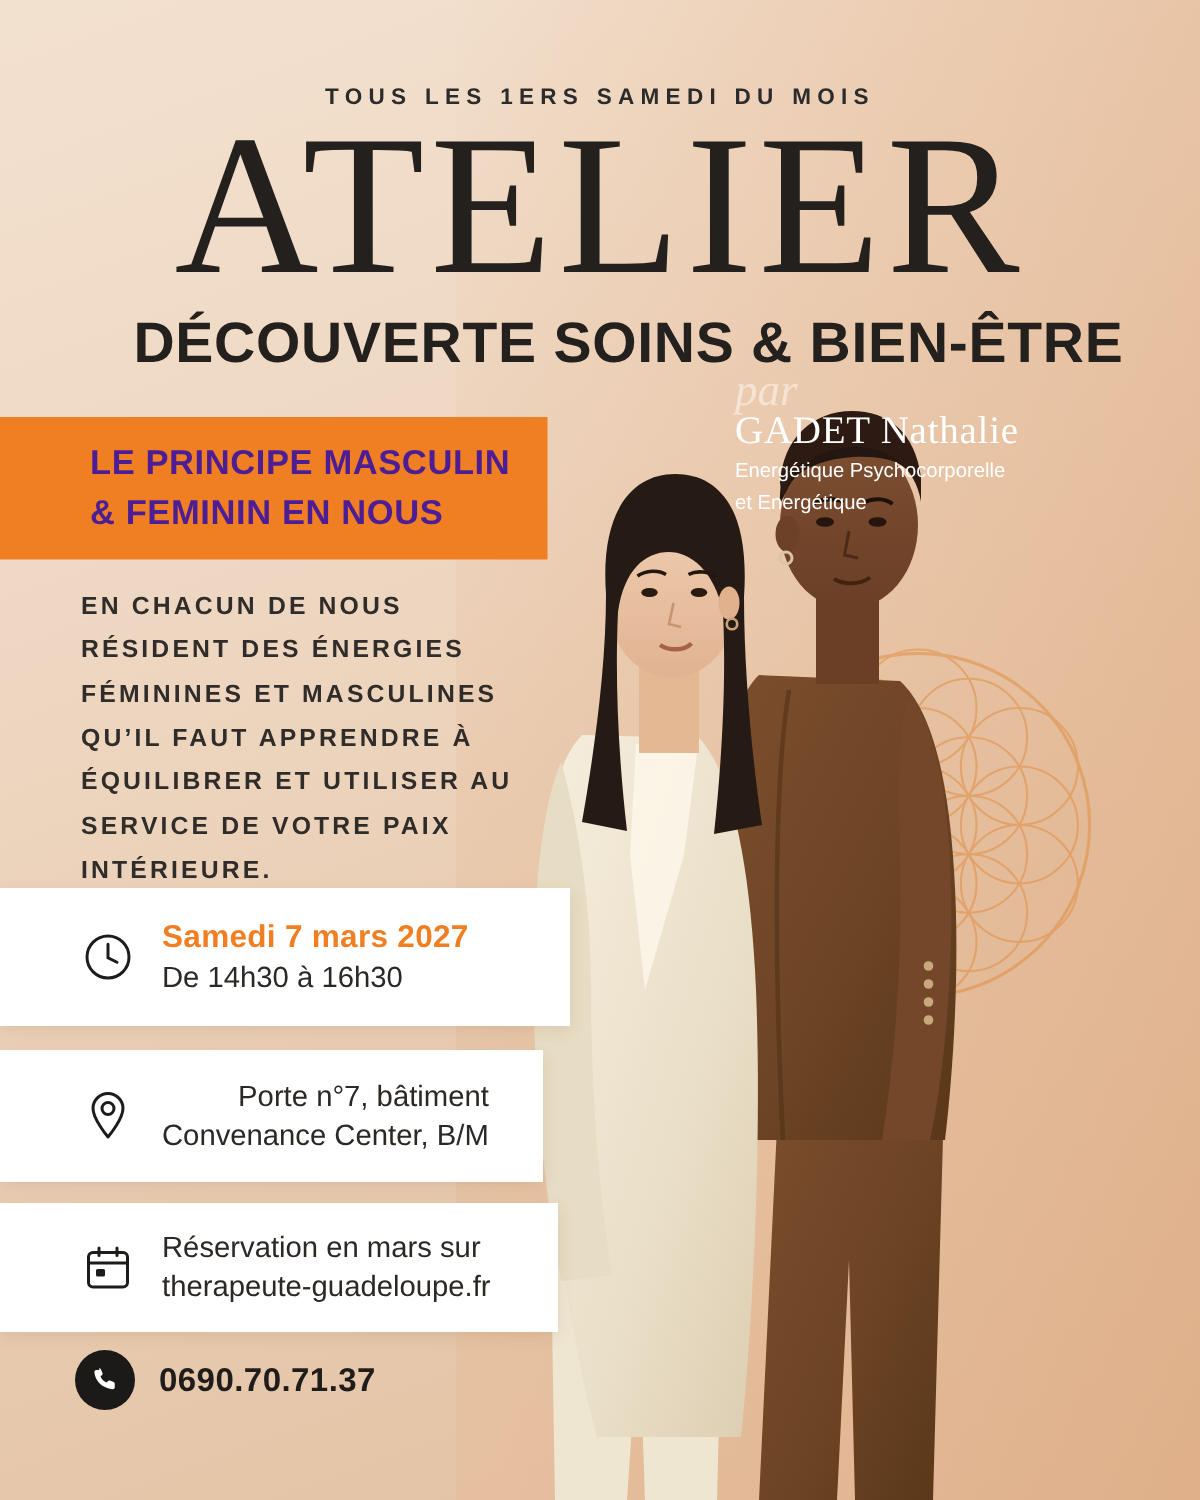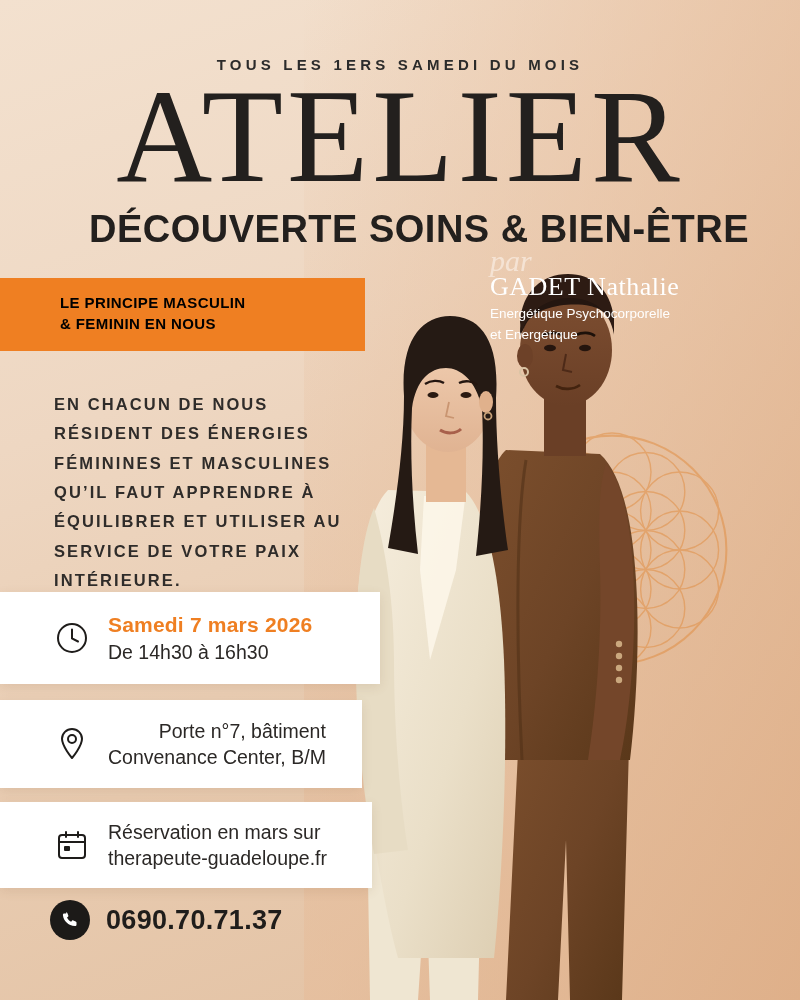--- a/index.html
+++ b/index.html
@@ -121,22 +121,22 @@
   .theme-banner {
     position: absolute;
     left: 0;
     top: 278px;
     width: 365px;
     background: #ef7f22;
     padding: 14px 0 16px 60px;
     box-sizing: border-box;
   }
   .theme-banner div {
-    color: #000000;
-    font-size: 15px;
+    color: #4c1d95;
+    font-size: 23px;
     font-weight: 700;
     letter-spacing: 0.4px;
     line-height: 1.42;
   }
 
   
   .body-copy {
     position: absolute;
     left: 54px;
     top: 390px;
@@ -193,21 +193,21 @@
     height: 40px;
     border-radius: 50%;
     background: #1c1a18;
     display: flex;
     align-items: center;
     justify-content: center;
     margin-right: 16px;
     color: #ffffff;
   }
   .phone .num {
-    font-size: 27px;
+    font-size: 22px;
     font-weight: 600;
     color: #1f1d1b;
     letter-spacing: 0.3px;
   }
 </style>
 </head>
 <body>
 
 <div class="poster">
 
@@ -344,21 +344,21 @@
   <div class="body-copy">EN CHACUN DE NOUS RÉSIDENT DES ÉNERGIES FÉMININES ET MASCULINES QU’IL FAUT APPRENDRE À ÉQUILIBRER ET UTILISER AU SERVICE DE VOTRE PAIX INTÉRIEURE.</div>
 
   <div class="card" id="card-date">
     <div class="icon">
       <svg width="34" height="34" viewBox="0 0 34 34" fill="none" xmlns="http://www.w3.org/2000/svg">
         <circle cx="17" cy="17" r="14" stroke="#1e1c1a" stroke-width="2"></circle>
         <path d="M17 8.5V17.5L23 20.5" stroke="#1e1c1a" stroke-width="2" stroke-linecap="round"></path>
       </svg>
     </div>
     <div class="lines">
-      <div class="l1 accent">Samedi 7 mars 2026</div>
+      <div class="l1 accent">Samedi 7 mars 2027</div>
       <div class="l2">De 14h30 à 16h30</div>
     </div>
   </div>
 
   <div class="card" id="card-place">
     <div class="icon">
       <svg width="30" height="34" viewBox="0 0 30 34" fill="none" xmlns="http://www.w3.org/2000/svg">
         <path d="M15 2C9.5 2 5 6.4 5 11.8C5 19.2 15 31 15 31C15 31 25 19.2 25 11.8C25 6.4 20.5 2 15 2Z" stroke="#1e1c1a" stroke-width="2" stroke-linejoin="round"></path>
         <circle cx="15" cy="12" r="4" stroke="#1e1c1a" stroke-width="2"></circle>
       </svg>

